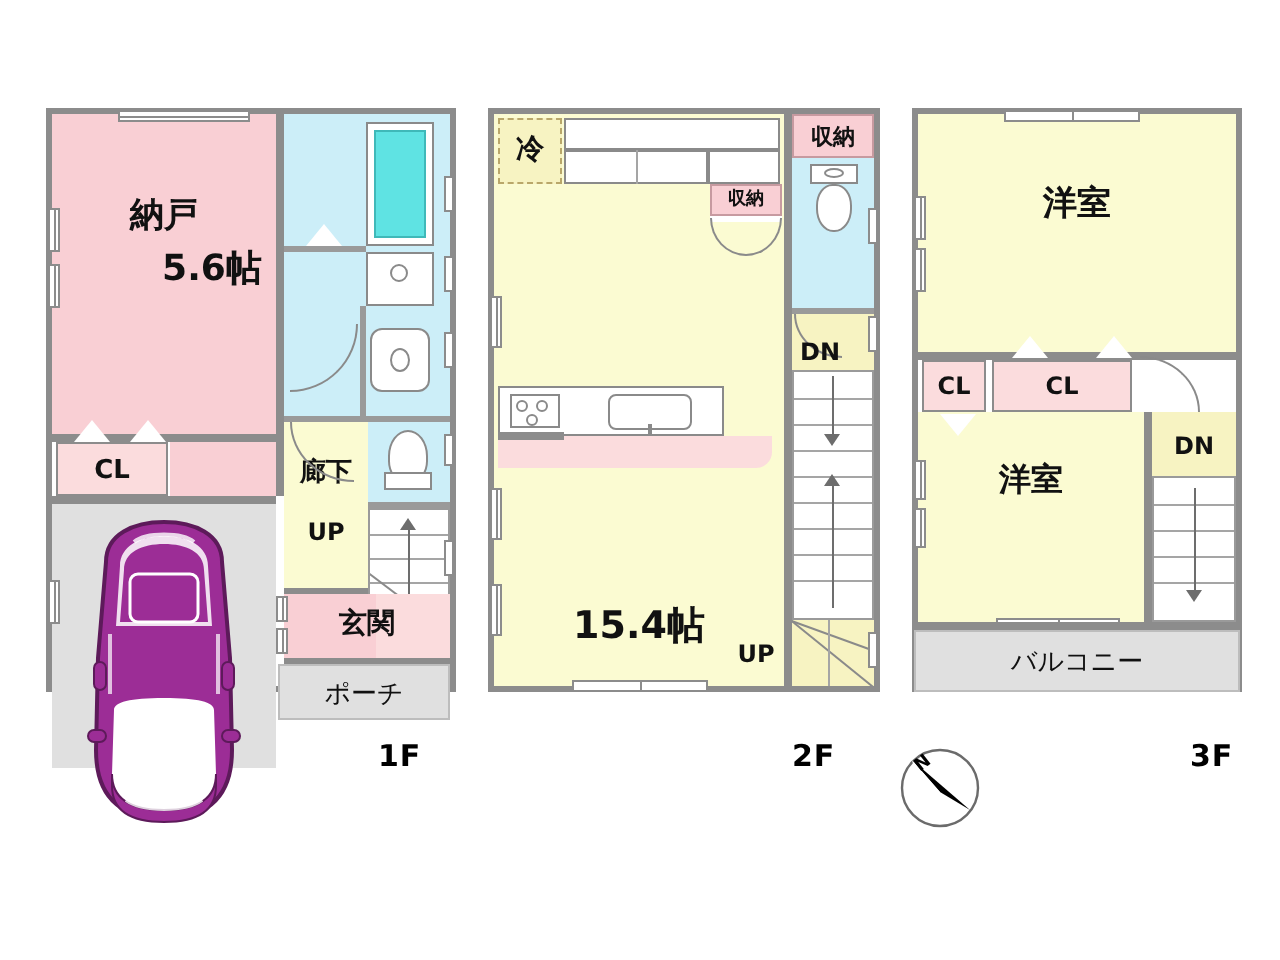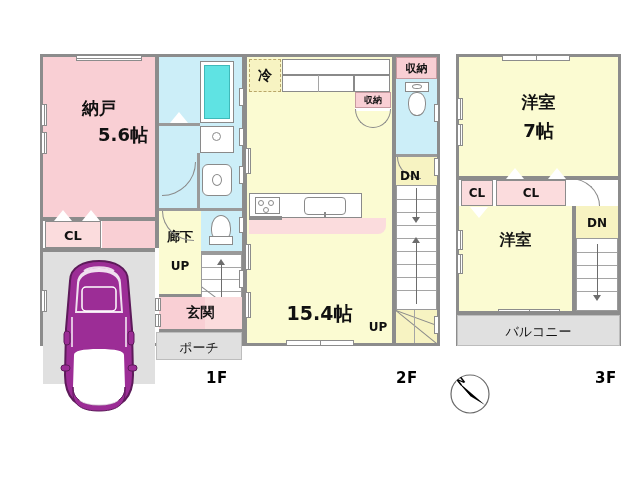--- a/index.html
+++ b/index.html
@@ -73,21 +73,21 @@
   .car-wrap{position:absolute;}
 
   
   .compass{position:absolute;}
 </style>
 </head>
 <body>
 
 <div class="stage">
 
-  <div class="abs" style="left:40px;top:54px;width:205px;height:330px;">
+  <div class="abs" style="left:23px;top:54px;width:205px;height:330px;">
 
     <div class="outline" style="left:0;top:0;width:205px;height:292px;"></div>
 
     <div class="room f-pink" style="left:3px;top:3px;width:112px;height:160px;"></div>
     <div class="lbl lbl-jp" style="left:3px;top:46px;width:112px;font-size:17px;">納戸</div>
     <div class="lbl" style="left:3px;top:72px;width:112px;font-size:18px;padding-left:48px;">5.6帖</div>
 
     <div class="win win-h" style="left:36px;top:1px;width:66px;"></div>
 
     <div class="win win-v" style="left:1px;top:50px;height:22px;"></div>
@@ -271,21 +271,20 @@
 
     <div class="floor-tag" style="left:152px;top:315px;">2F</div>
   </div>
 
   <div class="abs" style="left:456px;top:54px;width:165px;height:330px;">
 
     <div class="outline" style="left:0;top:0;width:165px;height:292px;"></div>
 
     <div class="room f-yellow" style="left:3px;top:3px;width:159px;height:119px;"></div>
     <div class="lbl lbl-jp" style="left:3px;top:40px;width:159px;font-size:17px;">洋室</div>
-    <div class="lbl" style="left:3px;top:68px;width:159px;font-size:18px;">7帖</div>
     <div class="sld" style="left:46px;top:1px;width:68px;height:6px;"></div>
     <div class="win win-v" style="left:1px;top:44px;height:22px;"></div>
     <div class="win win-v" style="left:1px;top:70px;height:22px;"></div>
 
     <div class="wall" style="left:3px;top:122px;width:159px;height:4px;"></div>
     <div class="room f-pink-l" style="left:5px;top:126px;width:32px;height:26px;border:1px solid #8c8c8c;"></div>
     <div class="lbl" style="left:5px;top:133px;width:32px;font-size:12px;">CL</div>
     <div class="room f-pink-l" style="left:40px;top:126px;width:70px;height:26px;border:1px solid #8c8c8c;"></div>
     <div class="lbl" style="left:40px;top:133px;width:70px;font-size:12px;">CL</div>
     <div class="tri" style="left:50px;top:114px;"></div>

